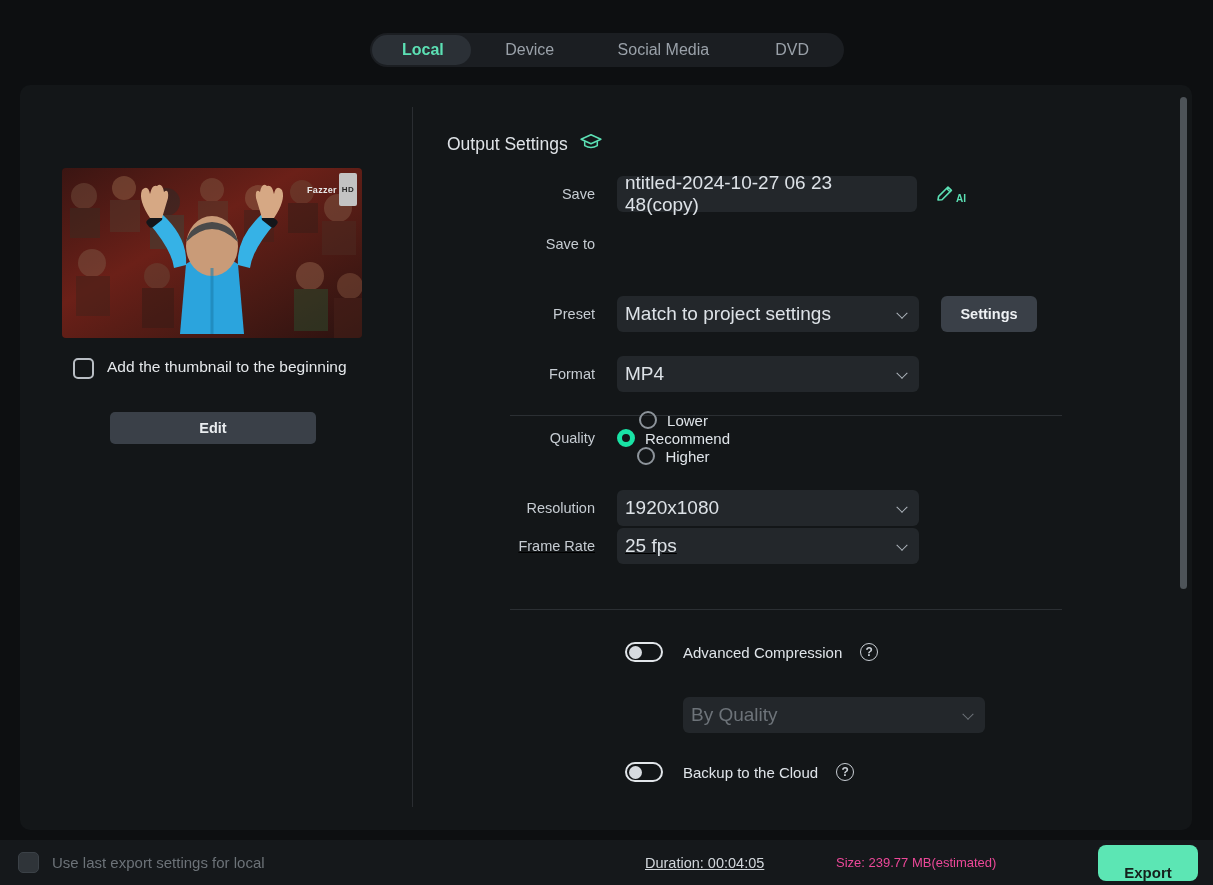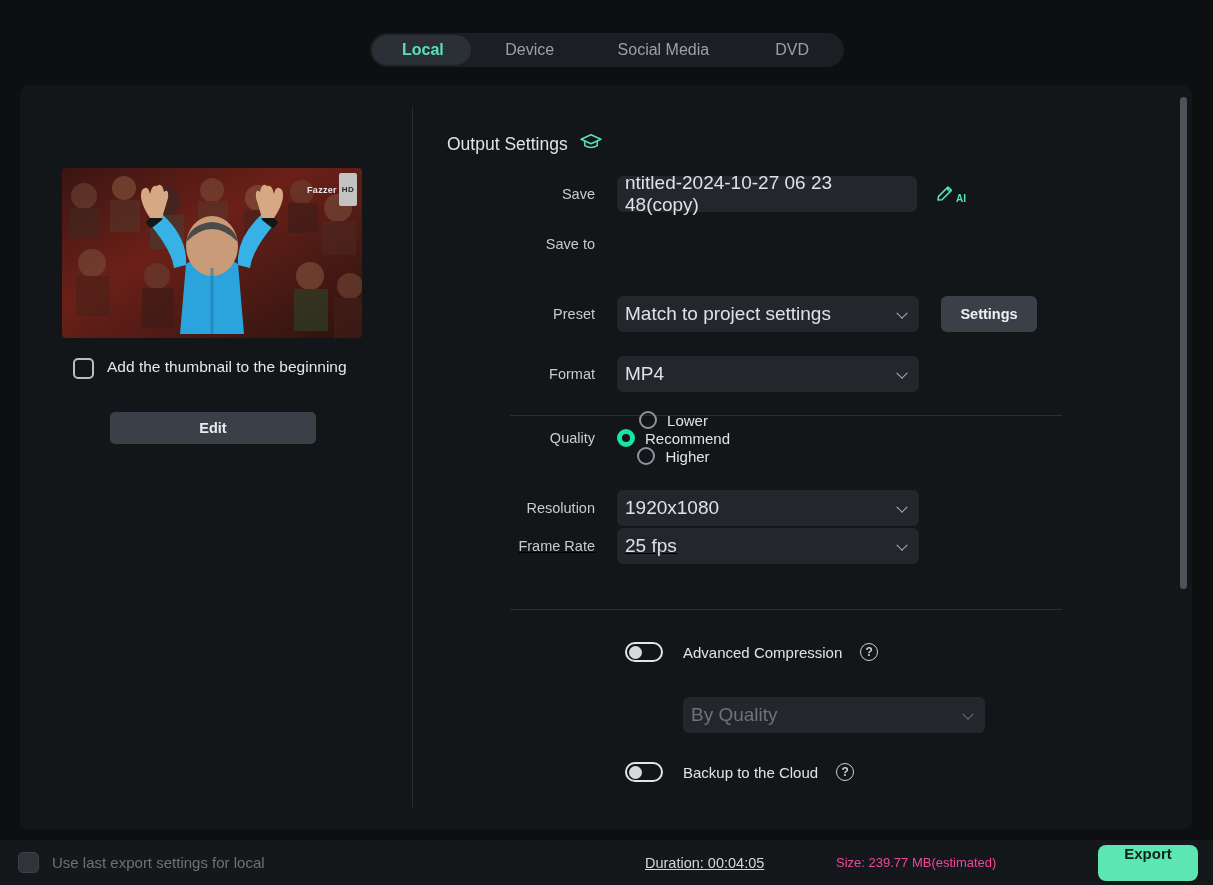--- a/index.html
+++ b/index.html
@@ -195,21 +195,21 @@
   }
   .size {
     position: absolute; left: 836px;
     font-size: 13px; color: #ec4899;
   }
   .export-btn {
     position: absolute; left: 1098px;
     width: 100px; height: 36px; border-radius: 8px;
     background: #5ce6b4; color: #15211c;
     font-size: 15px; font-weight: bold;
-    display: flex; align-items: flex-start; justify-content: center;
+    display: flex; align-items: flex-end; justify-content: center;
     cursor: pointer;
   }
 </style>
 </head>
 <body>
 
 <div class="tabbar">
   <div class="tab tab-local active">
     <span>Local</span>
   </div>

